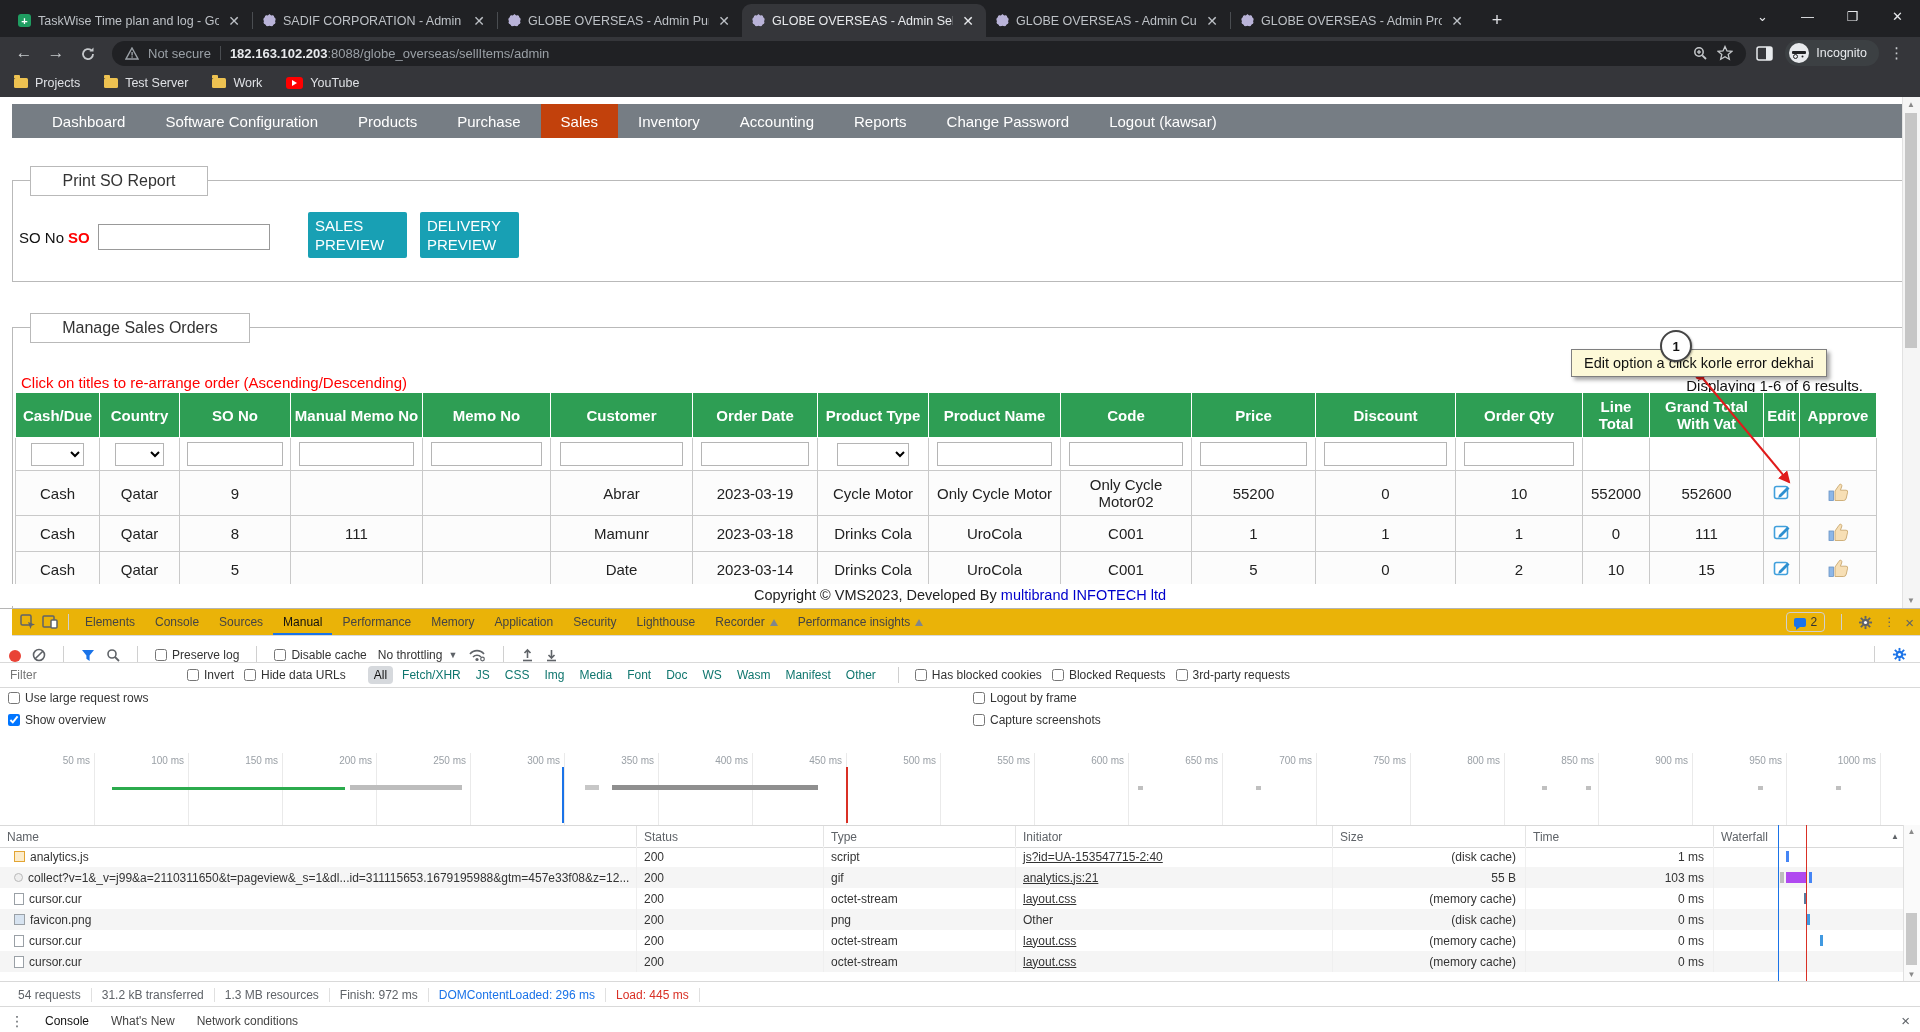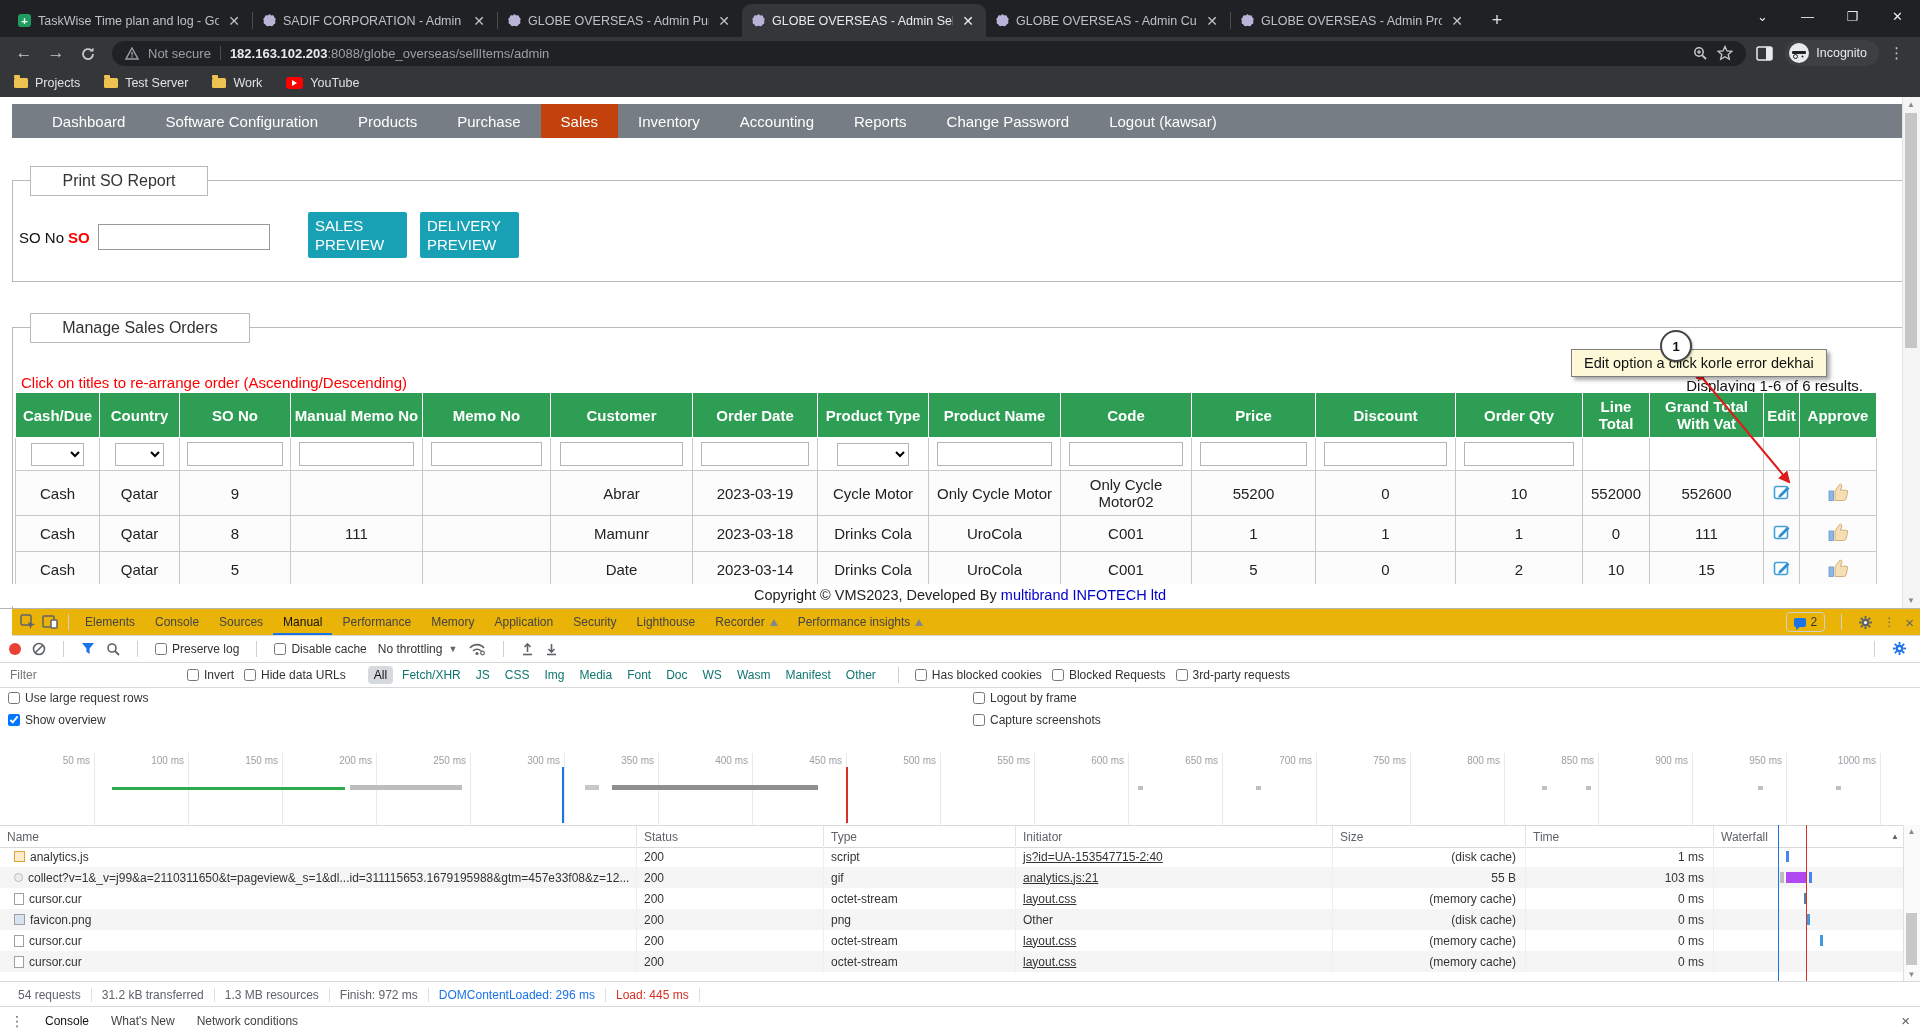--- a/index.html
+++ b/index.html
@@ -80,21 +80,21 @@
   .dt-tabbar{position:absolute;top:0;left:12px;right:0;height:26px;background:#eab308;border-bottom:1px solid #d9d9d9;display:flex;align-items:center;padding-left:8px;}
   .dt-tab{padding:0 10px;height:100%;display:flex;align-items:center;gap:5px;color:#444;}
   .dt-tab.active{color:#111;box-shadow:inset 0 -2px 0 #1a73e8;}
   .warn-tri{width:0;height:0;border-left:4px solid transparent;border-right:4px solid transparent;border-bottom:7px solid #80868b;}
   .dt-divider{width:1px;height:16px;background:#d0d0d0;margin:0 6px;}
   .dt-right{position:absolute;right:6px;top:0;height:26px;display:flex;align-items:center;gap:10px;}
   .msg-badge{display:flex;align-items:center;gap:5px;border:1px solid #d0d0d0;border-radius:4px;padding:2px 7px;}
   .bubble{width:12px;height:9px;background:#1a73e8;border-radius:2px;position:relative;}
   .bubble::after{content:"";position:absolute;left:2px;bottom:-3px;border-left:4px solid #1a73e8;border-bottom:3px solid transparent;}
   .x-btn{font-size:15px;color:#5f6368;}
-  .dt-netbar{position:absolute;top:26px;left:0;right:0;height:27px;border-bottom:1px solid #d9d9d9;display:flex;align-items:center;gap:11px;padding:0 9px;}
+  .dt-netbar{position:absolute;top:26px;left:0;right:0;height:27px;border-bottom:1px solid #d9d9d9;display:flex;align-items:flex-end;gap:11px;padding:0 9px;}
   .rec-dot{width:12px;height:12px;border-radius:50%;background:#e94235;}
   .dt-check{display:flex;align-items:center;gap:5px;color:#333;}
   .dt-check input{width:12px;height:12px;margin:0;}
   .thr{display:flex;align-items:center;gap:6px;color:#333;}
   .dt-filterbar{position:absolute;top:53px;left:0;right:0;height:25px;border-bottom:1px solid #d9d9d9;display:flex;align-items:center;gap:10px;padding:0 8px;}
   #net-filter{width:165px;border:none;outline:none;font-size:12px;font-family:inherit;color:#333;}
   .chip{padding:2px 6px;border-radius:4px;color:#0f766e;}
   .chip.sel{background:#d6d9dd;color:#111;}
   .opt-row{position:absolute;left:0;right:0;height:22px;display:flex;align-items:center;}
   .opt-left{position:absolute;left:8px;}

